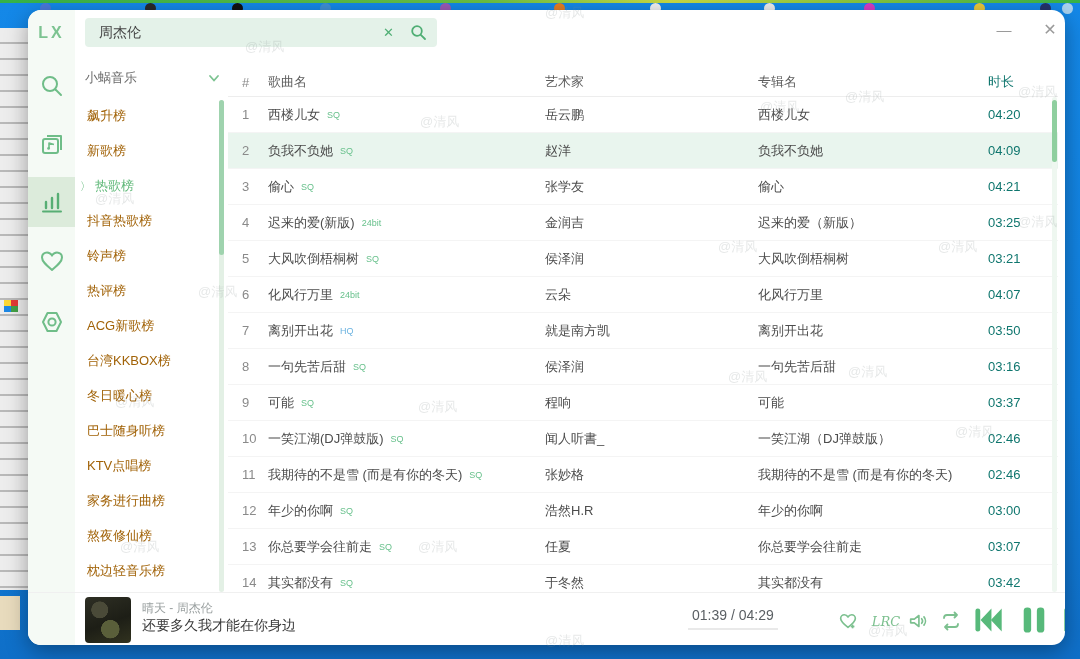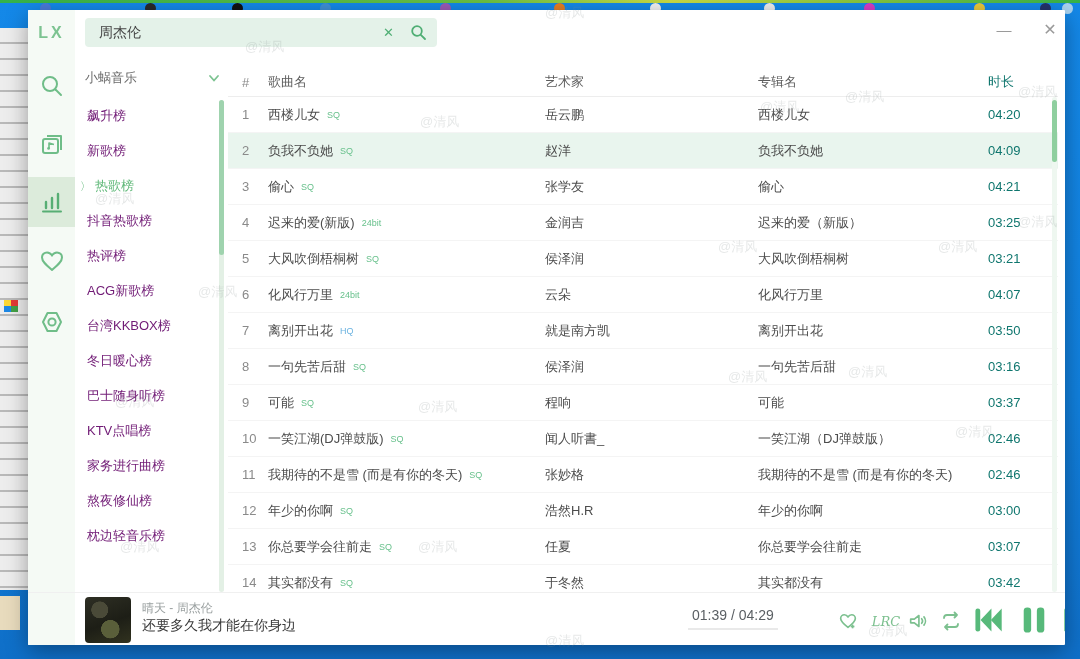--- a/index.html
+++ b/index.html
@@ -11,21 +11,21 @@
     background:linear-gradient(90deg,#35b24a 0%,#6abf43 45%,#c9d944 62%,#8cc63f 78%,#35b24a 100%);}
   .dock-icon{position:absolute;top:3px;width:11px;height:11px;border-radius:50%;}
   .back-sliver{position:absolute;left:0;top:28px;width:28px;height:562px;background:#ededed;
     border-right:1px solid #c9c9c9;
     background-image:repeating-linear-gradient(180deg,#ededed 0 14px,#b9b9b9 14px 16px);}
   .back-chip{position:absolute;left:4px;top:300px;width:14px;height:12px;
     background:conic-gradient(#e53935 0 25%,#43a047 0 50%,#1e88e5 0 75%,#fdd835 0 100%);}
   .beige-chip{position:absolute;left:0;top:596px;width:20px;height:34px;background:#e8dbbd;}
   
   #win{position:absolute;left:28px;top:10px;width:1037px;height:635px;background:#ffffff;
-       border-radius:1px;box-shadow:0 6px 22px rgba(0,0,0,.35);overflow:hidden;}
+       border-radius:13px;box-shadow:0 6px 22px rgba(0,0,0,.35);overflow:hidden;}
   
   .rail{position:absolute;left:0;top:0;width:47px;height:635px;background:#f5faf5;}
   .logo{position:absolute;left:0;top:14px;width:47px;text-align:center;
         font-size:16px;font-weight:bold;color:#7cc391;letter-spacing:3px;}
   .rail-sel{position:absolute;left:0;top:167px;width:47px;height:50px;background:#dcebdb;}
   .rail-icon{position:absolute;left:10px;width:28px;height:28px;cursor:pointer;}
   .rail-icon svg{width:28px;height:28px;}
   
   .search-box{position:absolute;left:57px;top:8px;width:352px;height:29px;background:#e4f2e9;
     border-radius:4px;display:flex;align-items:center;}
@@ -34,21 +34,21 @@
   .clear-x{color:#4fae74;font-size:13px;font-weight:bold;margin-right:16px;cursor:pointer;}
   .search-glass{margin-right:10px;cursor:pointer;display:flex;}
   .winbtn{position:absolute;top:8px;width:28px;height:24px;text-align:center;line-height:24px;
     color:#9a9a9a;font-size:15px;cursor:pointer;}
   
   .source{position:absolute;left:57px;top:56px;width:136px;height:24px;display:flex;
     align-items:center;justify-content:space-between;cursor:pointer;}
   .source-label{font-size:13px;color:#6b6b6b;}
   
   .boards{position:absolute;left:50px;top:88px;width:142px;height:494px;overflow:hidden;}
-  .board-item{height:35px;line-height:35px;font-size:13px;color:#701a75;padding-left:9px;
+  .board-item{height:35px;line-height:35px;font-size:13px;color:#a16207;padding-left:9px;
     cursor:pointer;white-space:nowrap;}
   .board-item.active{color:#5fb878;padding-left:2px;}
   .board-arrow{font-size:11px;margin-right:4px;color:#5fb878;}
   .vscroll{position:absolute;width:5px;border-radius:3px;background:#e3f0e5;}
   .vthumb{position:absolute;left:0;width:5px;border-radius:3px;background:#9fd3ae;}
   
   .thead{position:absolute;left:200px;top:58px;width:830px;height:29px;display:flex;
     align-items:center;font-size:13px;color:#5c5c5c;border-bottom:1px solid #ededed;box-sizing:border-box;}
   .tbody{position:absolute;left:200px;top:87px;width:830px;height:495px;overflow:hidden;}
   .trow{display:flex;align-items:center;height:36px;border-bottom:1px solid #f4f4f4;
@@ -165,20 +165,21 @@
           <polyline points="3,5 7,9.5 11,5"></polyline>
           </svg>
         </span>
     </div>
 
     <div class="boards" id="boards">
         <div class="board-item"><span>飙升榜</span></div>
         <div class="board-item"><span>新歌榜</span></div>
         <div class="board-item active"><span class="board-arrow">〉</span><span>热歌榜</span></div>
         <div class="board-item"><span>抖音热歌榜</span></div>
+        <div class="board-item"><span>铃声榜</span></div>
         <div class="board-item"><span>热评榜</span></div>
         <div class="board-item"><span>ACG新歌榜</span></div>
         <div class="board-item"><span>台湾KKBOX榜</span></div>
         <div class="board-item"><span>冬日暖心榜</span></div>
         <div class="board-item"><span>巴士随身听榜</span></div>
         <div class="board-item"><span>KTV点唱榜</span></div>
         <div class="board-item"><span>家务进行曲榜</span></div>
         <div class="board-item"><span>熬夜修仙榜</span></div>
         <div class="board-item"><span>枕边轻音乐榜</span></div>
       </div>

